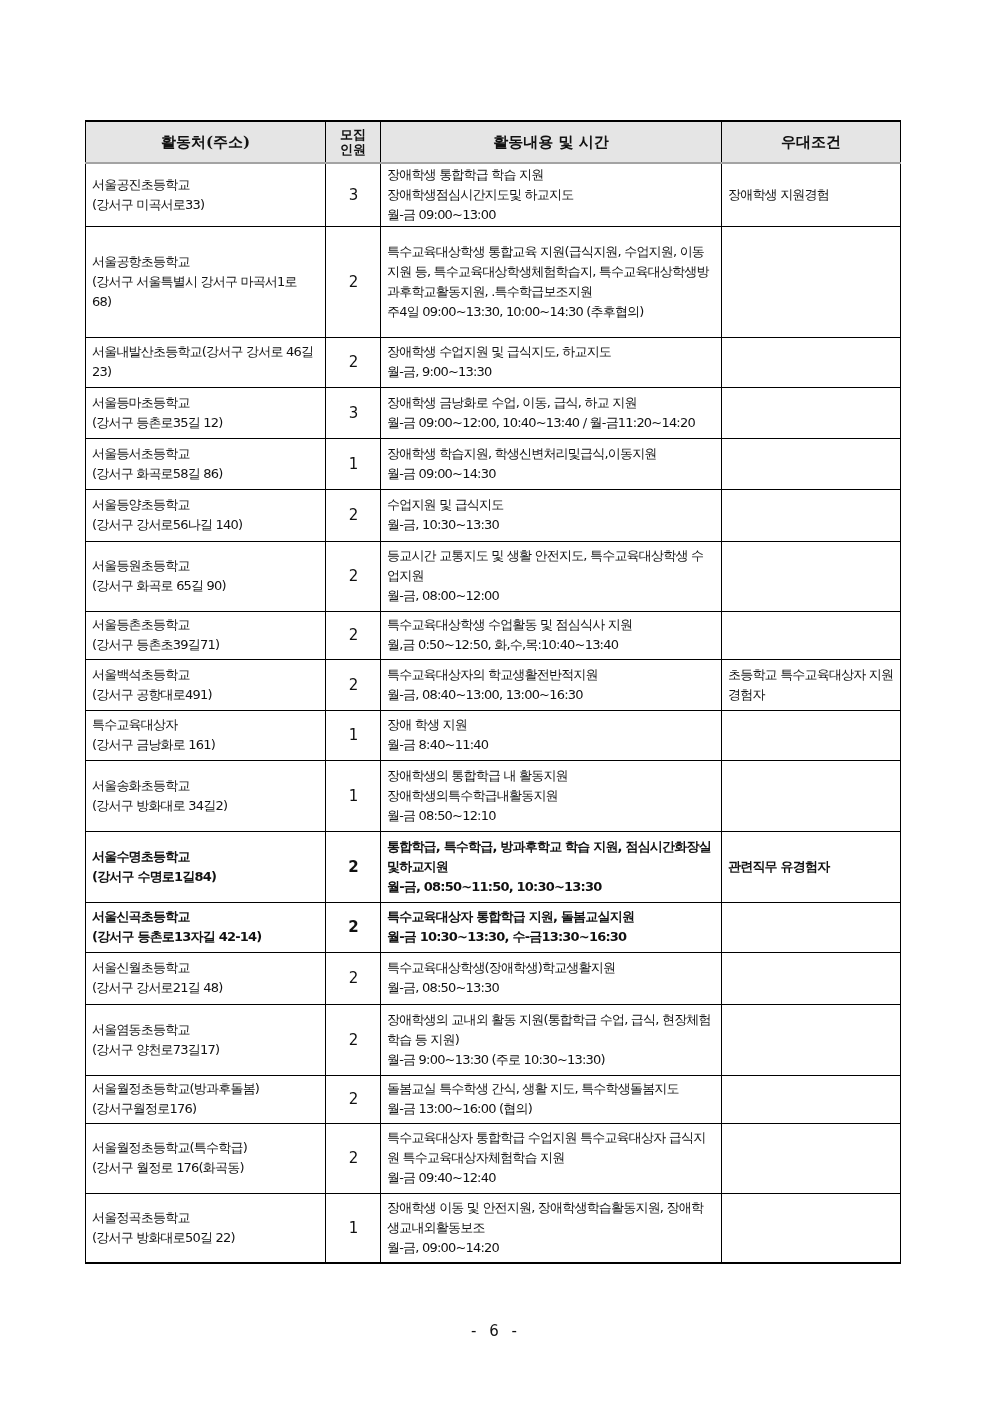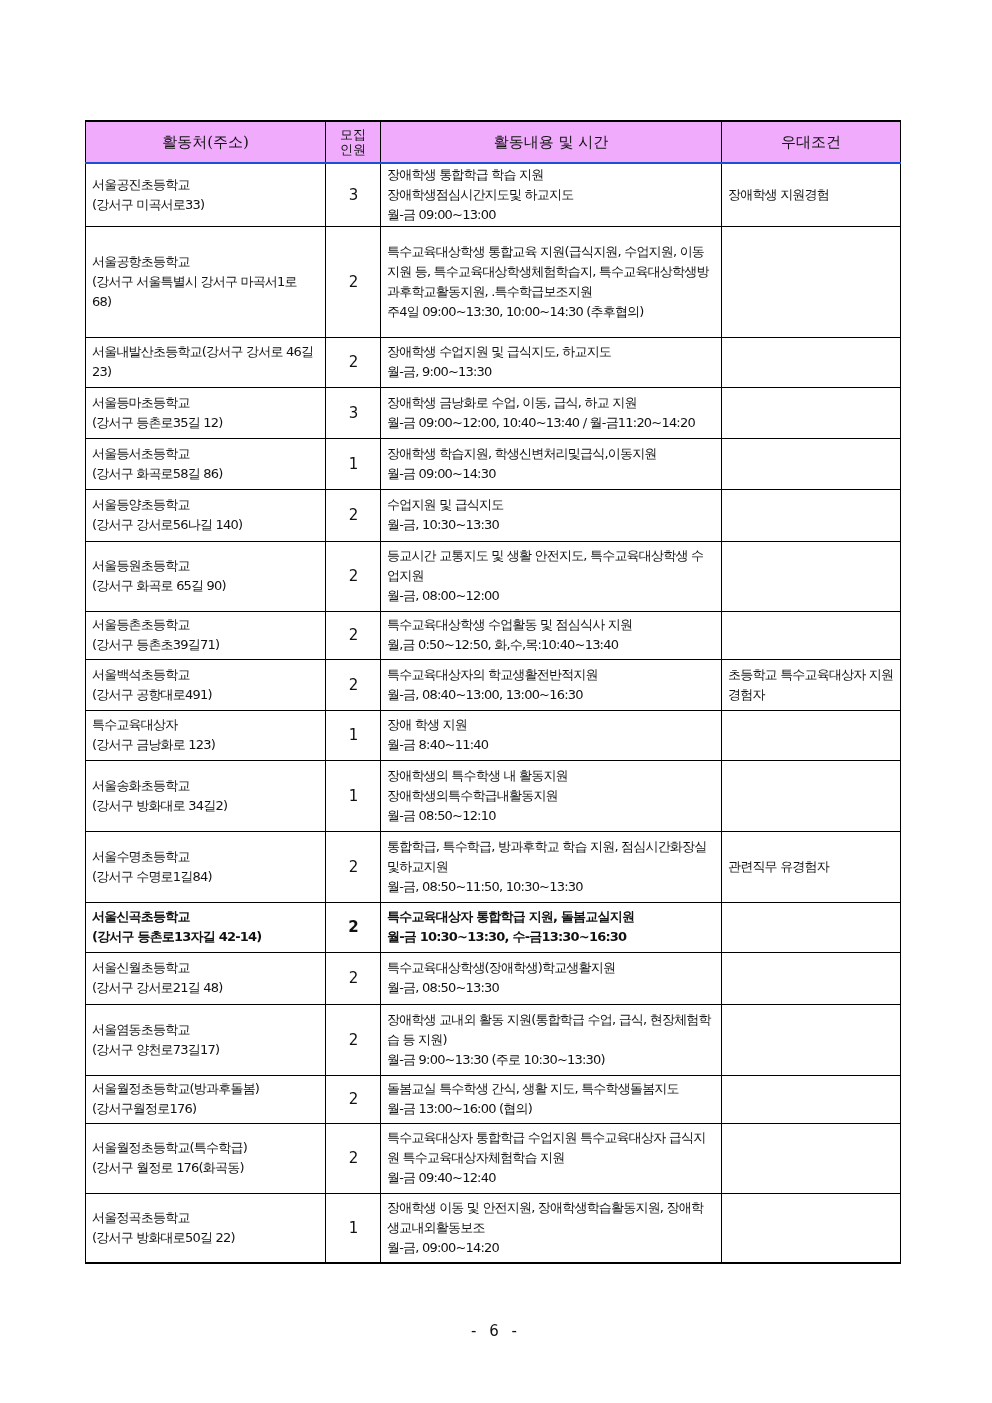--- a/index.html
+++ b/index.html
@@ -7,23 +7,23 @@
   .page { position: absolute; left: 0; top: 0; width: 992px; height: 1403px; }
   table.recruit {
     position: absolute; left: 85px; top: 120px; width: 815px;
     border-collapse: collapse; table-layout: fixed;
   }
   table.recruit th, table.recruit td {
     border: 1px solid #000; padding: 0 6px; vertical-align: middle;
     font-size: 13px; line-height: 20px; letter-spacing: -0.8px;
   }
   table.recruit th {
-    background: #f0abfc; font-family: "DejaVu Serif", serif; font-weight: normal;
+    background: #e5e5e5; font-family: "DejaVu Serif", serif; font-weight: bold;
     font-size: 15px; text-align: center; letter-spacing: 0;
-    border-bottom: 2px solid #1d4ed8; border-top: 2px solid #000;
+    border-bottom: 2px solid #a3a3a3; border-top: 2px solid #000;
   }
   table.recruit th.count-h { font-size: 13px; line-height: 15px; padding: 0; text-align: center; }
   table.recruit td.count { text-align: center; font-size: 15px; }
   table.recruit td.place, table.recruit td.activity, table.recruit td.pref { text-align: left; }
   table.recruit tr.last td { border-bottom: 2px solid #000; }
   .line { display: block; white-space: nowrap; }
   .wrap { display: block; white-space: normal; }
   .page-number {
     position: absolute; top: 1322px; left: 0; width: 992px; text-align: center;
     font-size: 15px; letter-spacing: 4px;
@@ -156,43 +156,43 @@
           <td class="count">2</td>
           <td class="activity">
             <span class="wrap">특수교육대상자의 학교생활전반적지원</span>
             <span class="wrap">월-금, 08:40~13:00,  13:00~16:30</span>
           </td>
           <td class="pref">초등학교   특수교육대상자 지원 경험자</td>
         </tr>
         <tr style="height: 50px;">
           <td class="place">
             <span class="wrap">특수교육대상자</span>
-            <span class="wrap">(강서구 금낭화로 123)</span>
+            <span class="wrap">(강서구 금낭화로 161)</span>
           </td>
           <td class="count">1</td>
           <td class="activity">
             <span class="wrap">장애 학생 지원</span>
             <span class="wrap">월-금 8:40~11:40</span>
           </td>
           <td class="pref"></td>
         </tr>
         <tr style="height: 71px;">
           <td class="place">
             <span class="wrap">서울송화초등학교</span>
             <span class="wrap">(강서구 방화대로 34길2)</span>
           </td>
           <td class="count">1</td>
           <td class="activity">
-            <span class="wrap">장애학생의 특수학생 내 활동지원</span>
+            <span class="wrap">장애학생의 통합학급 내 활동지원</span>
             <span class="wrap">장애학생의특수학급내활동지원</span>
             <span class="wrap">월-금 08:50~12:10</span>
           </td>
           <td class="pref"></td>
         </tr>
-        <tr style="height: 71px;">
+        <tr style="height: 71px; font-weight: bold;">
           <td class="place">
             <span class="wrap">서울수명초등학교</span>
             <span class="wrap">(강서구 수명로1길84)</span>
           </td>
           <td class="count">2</td>
           <td class="activity">
             <span class="wrap">통합학급, 특수학급, 방과후학교 학습 지원, 점심시간화장실및하교지원</span>
             <span class="wrap">월-금, 08:50~11:50,  10:30~13:30</span>
           </td>
           <td class="pref">관련직무 유경험자</td>
@@ -221,21 +221,21 @@
           </td>
           <td class="pref"></td>
         </tr>
         <tr style="height: 71px; margin-left: 27px;">
           <td class="place">
             <span class="wrap">서울염동초등학교</span>
             <span class="wrap">(강서구 양천로73길17)</span>
           </td>
           <td class="count">2</td>
           <td class="activity">
-            <span class="wrap">장애학생 교내외 활동 지원(통합학급 수업, 급식, 현장체험학습 등 지원)</span>
+            <span class="wrap">장애학생의 교내외 활동 지원(통합학급 수업, 급식, 현장체험학습 등 지원)</span>
             <span class="wrap">월-금 9:00~13:30 (주로 10:30~13:30)</span>
           </td>
           <td class="pref"></td>
         </tr>
         <tr style="height: 48px;">
           <td class="place">
             <span class="wrap">서울월정초등학교(방과후돌봄)</span>
             <span class="wrap">(강서구월정로176)</span>
           </td>
           <td class="count">2</td>

